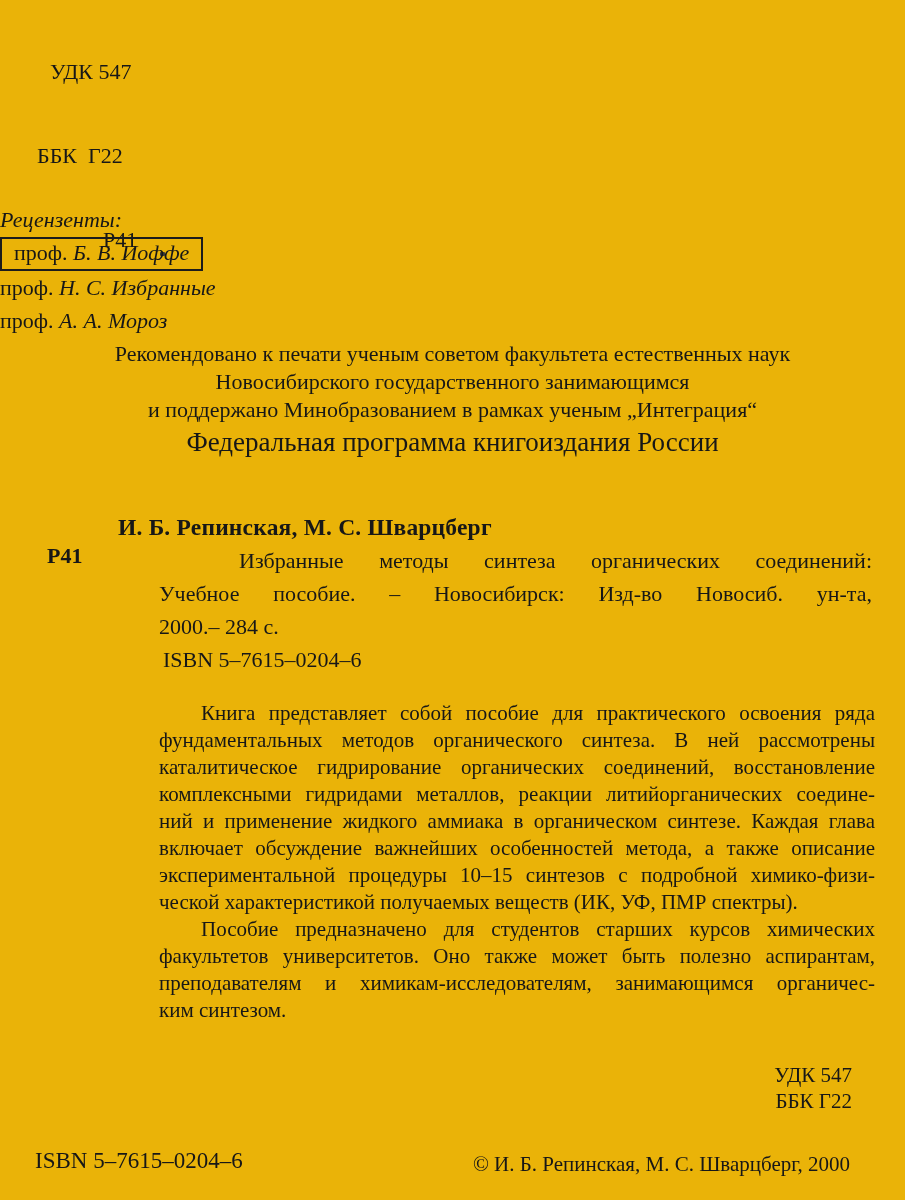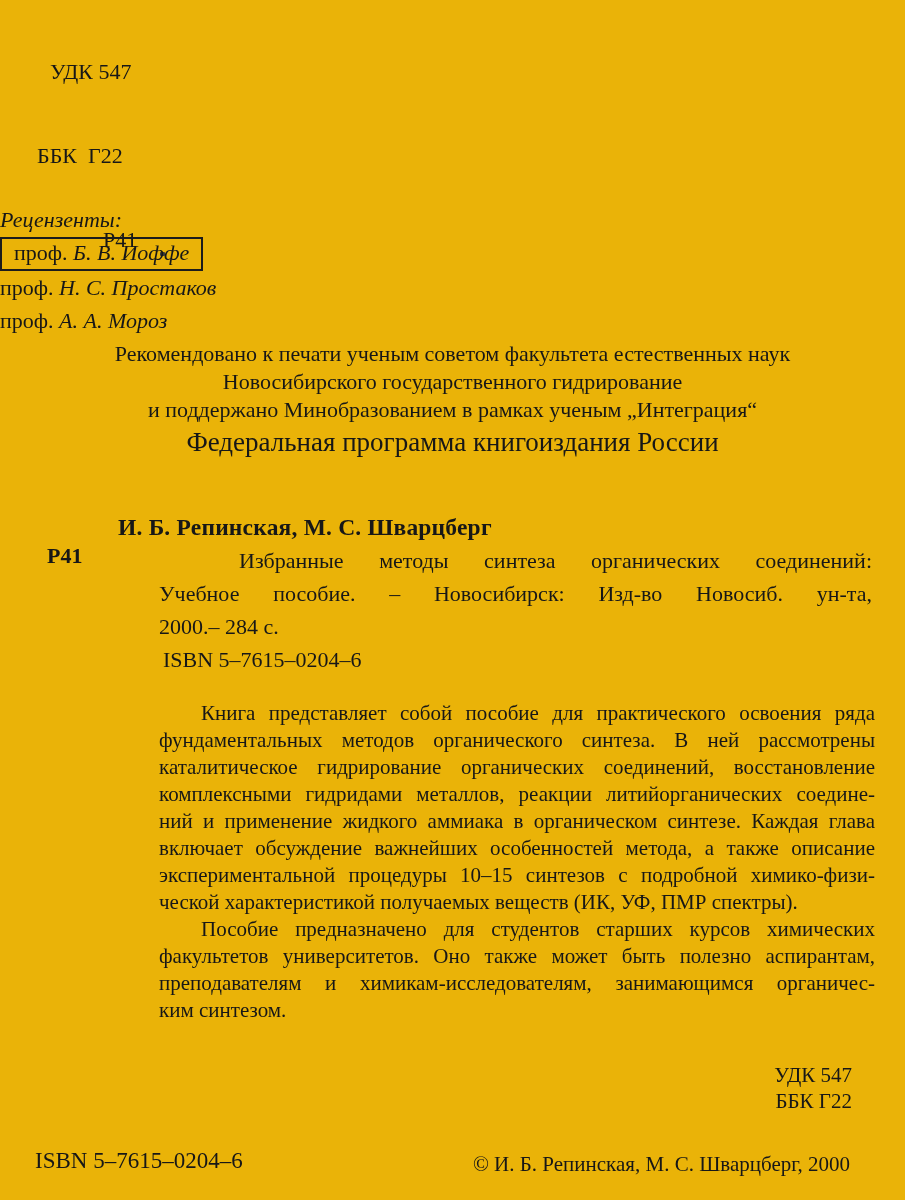--- a/index.html
+++ b/index.html
@@ -97,32 +97,32 @@
   <div class="reviewers">
     <div class="rev-heading">Рецензенты:</div>
     <div class="rev-line">
       <span class="rev-box">
         <span class="rev-prefix">проф.</span>
         <span class="rev-name">Б. В. Иоффе</span>
       </span>
     </div>
     <div class="rev-line">
       <span class="rev-prefix">проф.</span>
-      <span class="rev-name">Н. С. Простаков</span>
+      <span class="rev-name">Н. С. Избранные</span>
     </div>
     <div class="rev-line">
       <span class="rev-prefix">проф.</span>
       <span class="rev-name">А. А. Мороз</span>
     </div>
   </div>
 
   <div class="approval">
     <div class="center-lines">
         <div class="ln">Рекомендовано к печати ученым советом факультета естественных наук</div>
-        <div class="ln">Новосибирского государственного гидрирование</div>
+        <div class="ln">Новосибирского государственного занимающимся</div>
         <div class="ln last">и поддержано Минобразованием в рамках ученым „Интеграция“</div>
       </div>
     <div class="program">Федеральная программа книгоиздания России</div>
   </div>
 
   <div class="margin-code">Р41</div>
 
   <div class="card">
     <div class="card-authors">И. Б. Репинская, М. С. Шварцберг</div>
     <div class="card-desc jlines indent-desc">

